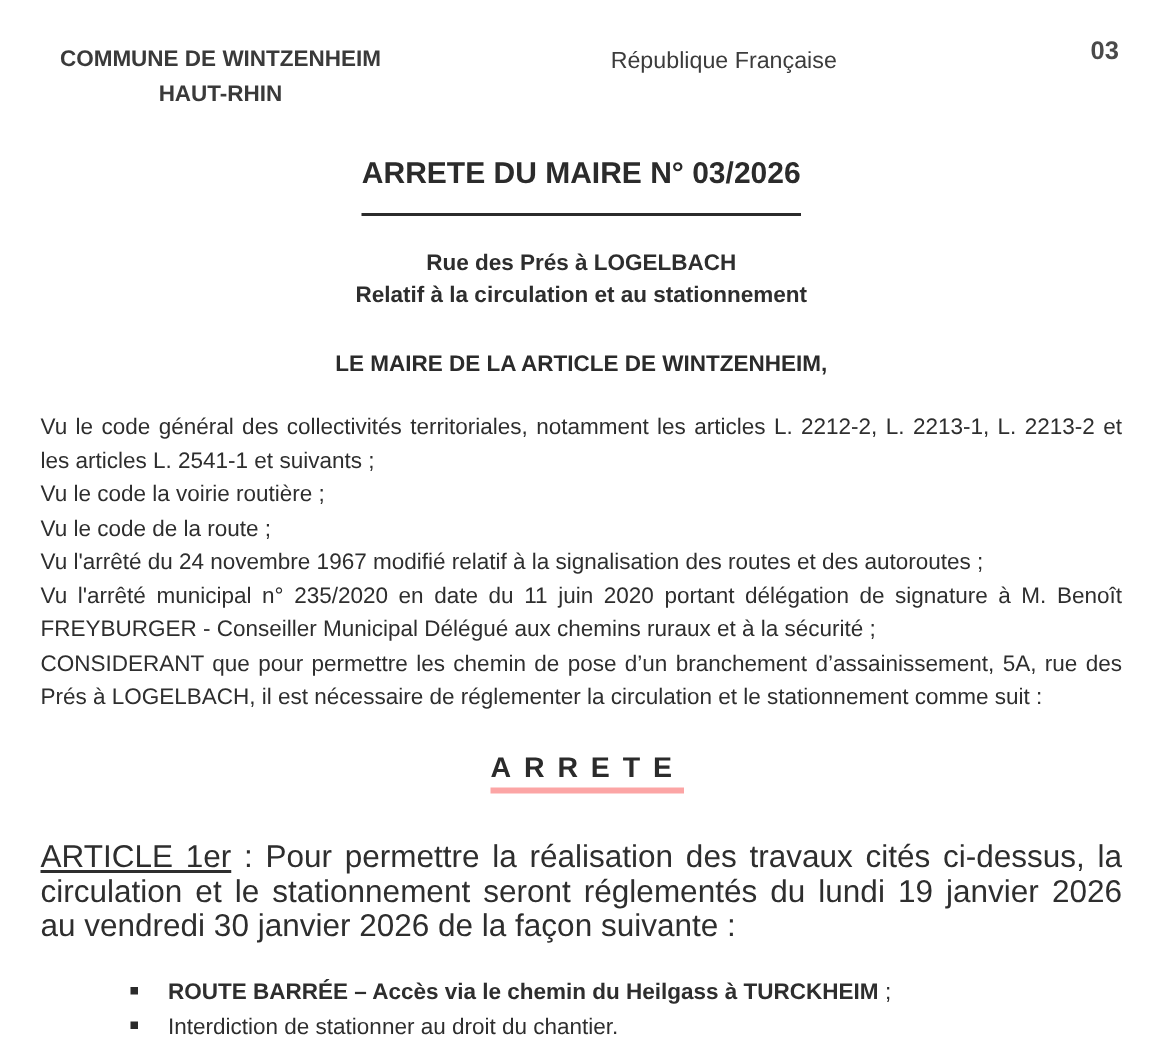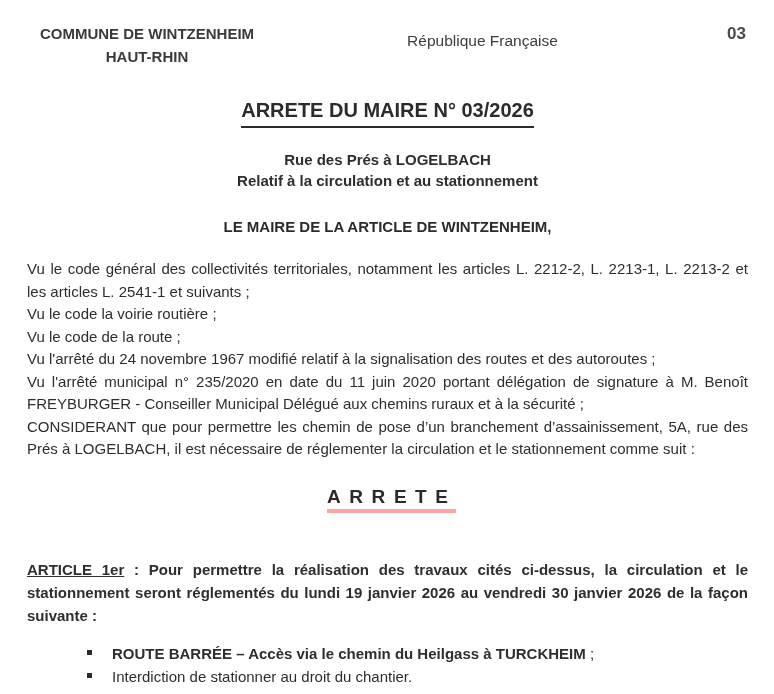--- a/index.html
+++ b/index.html
@@ -24,21 +24,21 @@
     display: flex;
     align-items: flex-start;
   }
   .hdr-left {
     width: 240px;
     text-align: center;
     font-weight: bold;
     font-size: 15px;
     line-height: 23px;
     color: #3a3a3a;
-    margin-top: 6px;
+    margin-top: 12px;
   }
   .hdr-center {
     flex: 1;
     text-align: center;
     font-size: 15.5px;
     color: #3c3c3c;
     margin-top: 15px;
   }
   .hdr-center .rep { line-height: 20px; }
   .hdr-center .dev { line-height: 20px; margin-top: 13px; }
@@ -55,21 +55,21 @@
   .title-row {
     text-align: center;
     margin-top: 31px;
   }
   .title-row .title {
     display: inline-block;
     font-size: 20px;
     font-weight: bold;
     color: #2b2b2b;
     border-bottom: 2.5px solid #2b2b2b;
-    padding-bottom: 4px;
+    padding-bottom: 14px;
   }
   
   .subject {
     text-align: center;
     font-weight: bold;
     font-size: 15px;
     line-height: 21px;
     margin-top: 21px;
     color: #2e2e2e;
   }
@@ -101,25 +101,24 @@
     font-size: 19px;
     font-weight: bold;
     letter-spacing: 0.45em;
     margin-right: -0.45em;
     color: #2b2b2b;
     border-bottom: 4px solid #fca5a5;
     padding-bottom: 1px;
   }
   
   .article {
-    margin-top: 45px;
-    font-size: 15px;
+    margin-top: 31px;
+    font-size: 21px;
     line-height: 23px;
     text-align: justify;
-    font-weight: bold;
   }
   .article .art-label {
     text-decoration: underline;
   }
   
   .measures {
     list-style: none;
     margin: 15px 0 0 0;
     padding: 0 0 0 60px;
     font-size: 15px;

